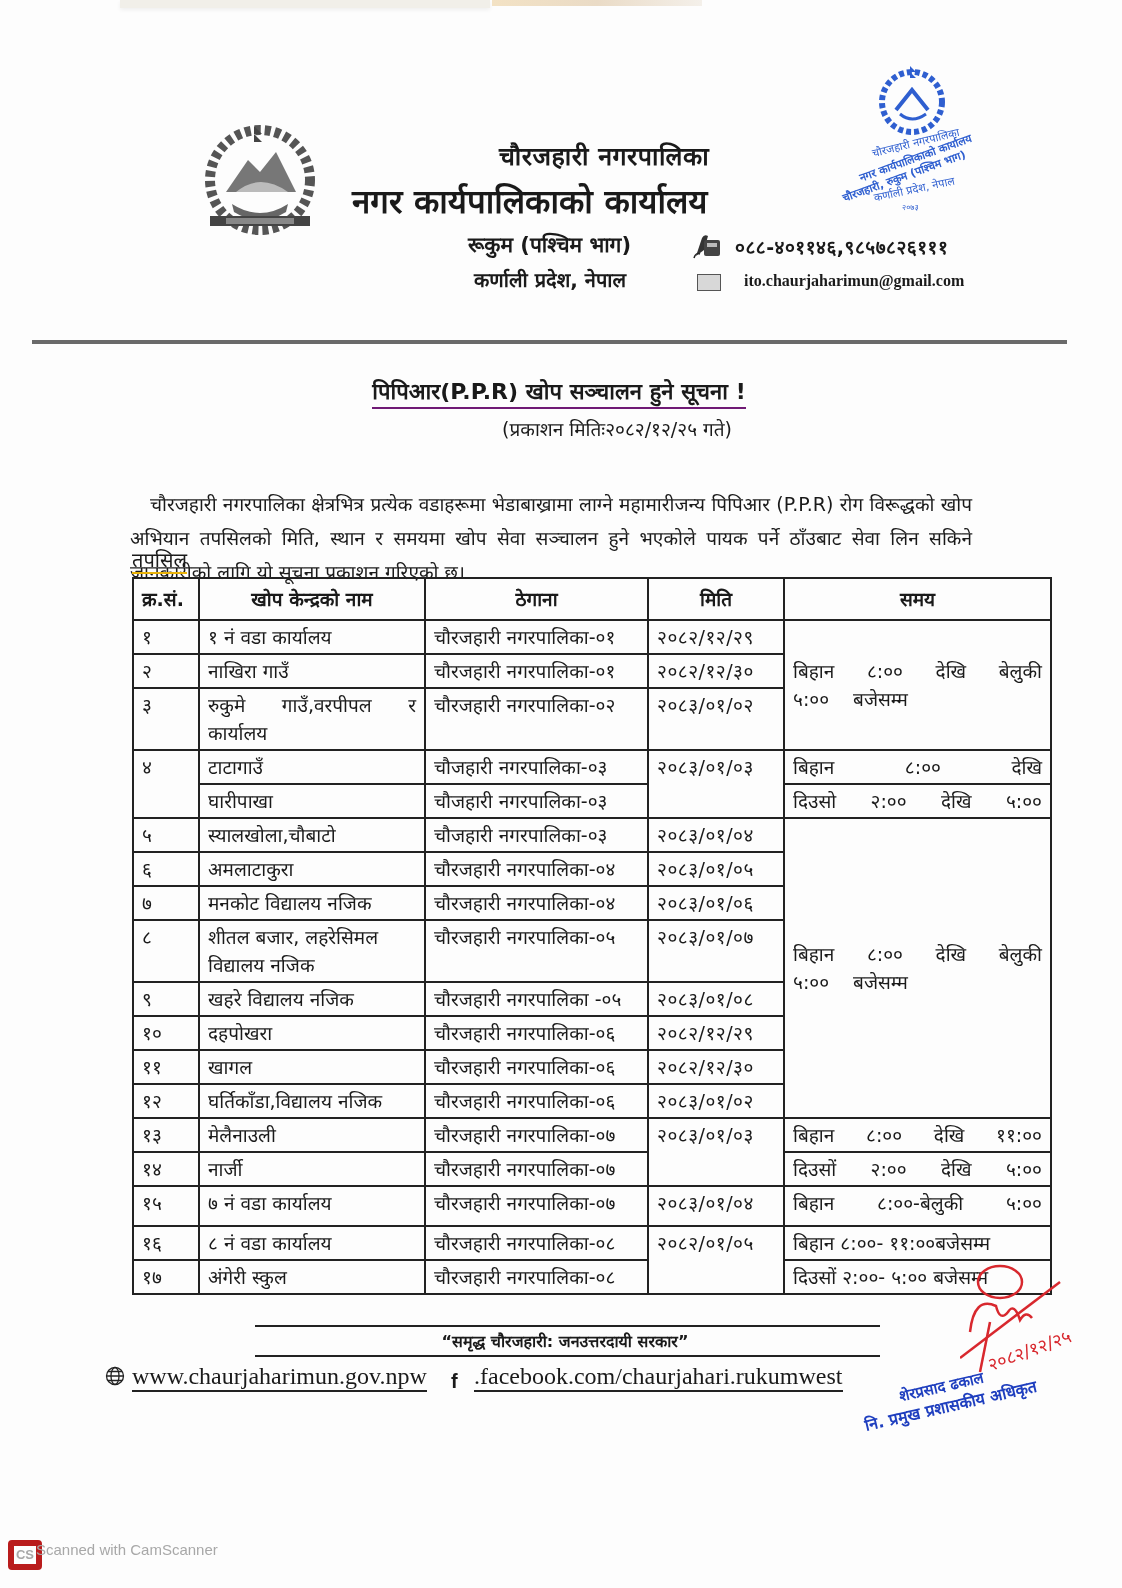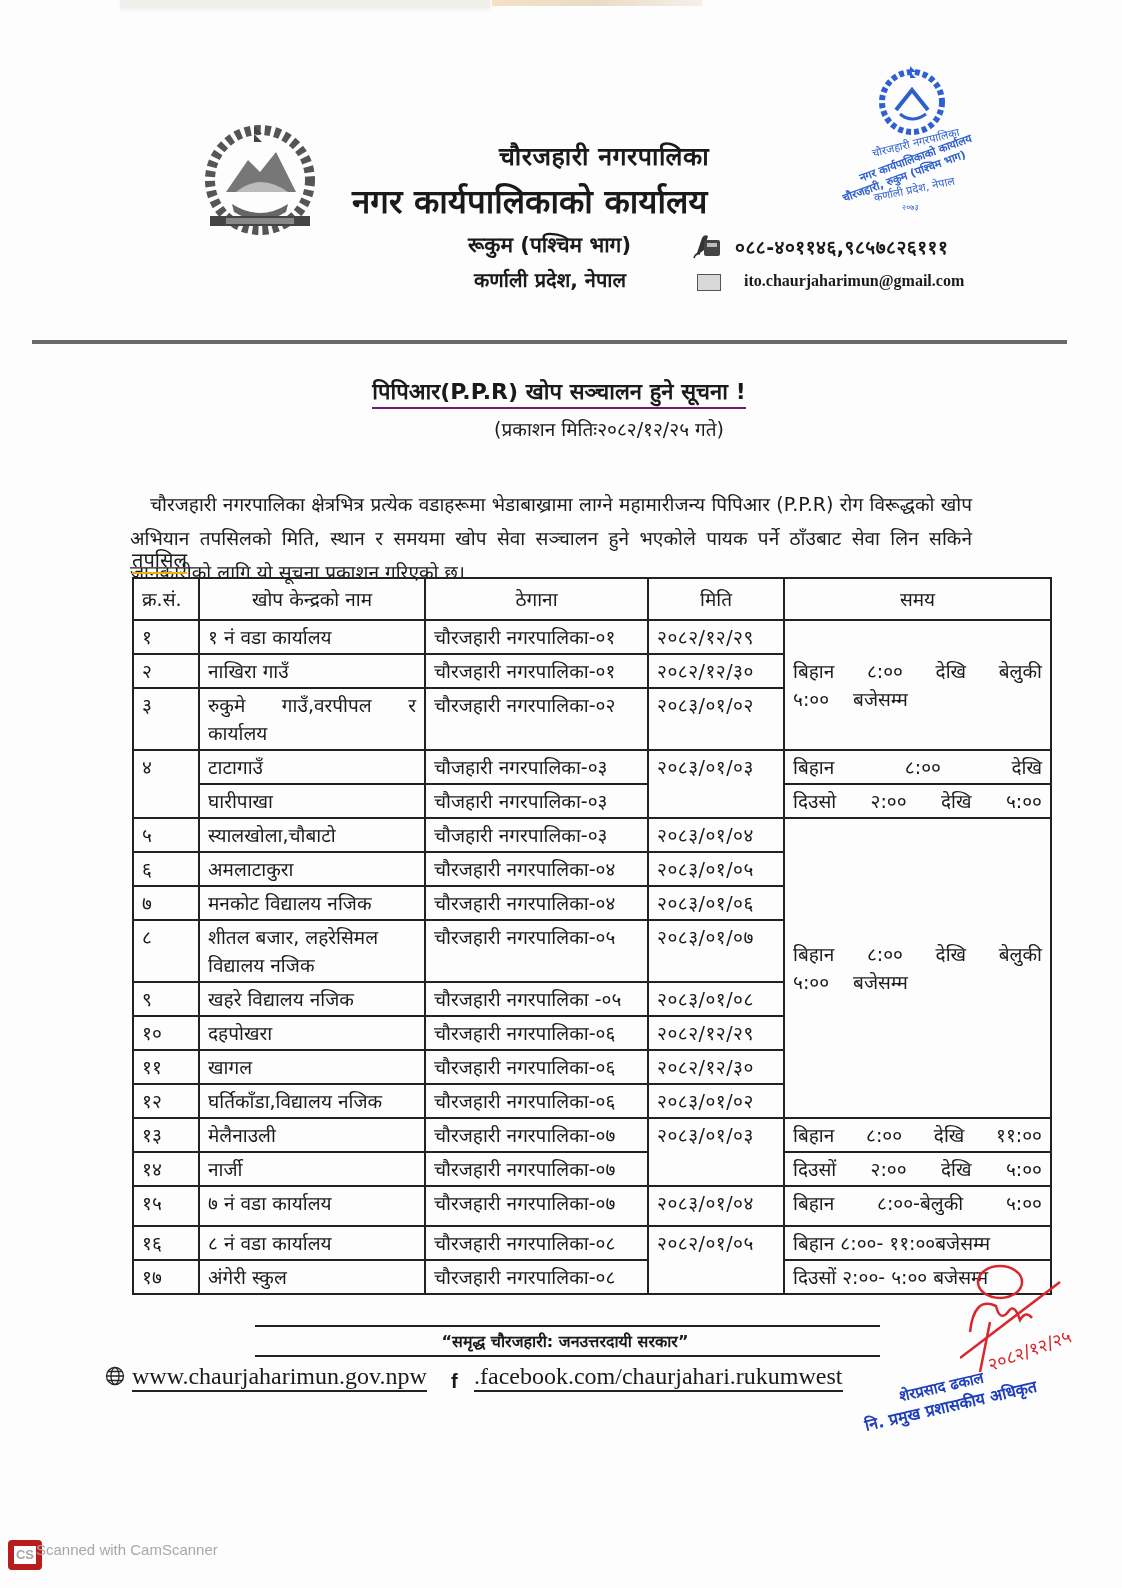--- a/index.html
+++ b/index.html
@@ -18,27 +18,27 @@
   .h-office { left: 352px; top: 178px; font-size: 33px; font-weight: bold; }
   .h-rukum { left: 468px; top: 230px; font-size: 21px; font-weight: bold; }
   .h-prov { left: 474px; top: 266px; font-size: 20px; font-weight: bold; }
   .phone-icon { left: 692px; top: 232px; width: 30px; height: 28px; }
   .phone-text { left: 735px; top: 234px; font-size: 19px; font-weight: bold; letter-spacing: 0.5px; }
   .mail-icon { left: 697px; top: 274px; width: 22px; height: 15px; border: 1.5px solid #555; background: #d8d8d8; }
   .mail-text { left: 738px; top: 272px; font-family: "Liberation Serif", serif; font-size: 16px; font-weight: bold; margin-left: 6px; }
   .divider { left: 32px; top: 340px; width: 1035px; height: 4px; background: #6a6a6a; }
   .title { left: 0; width: 1100px; top: 375px; text-align: center; font-size: 22px; font-weight: bold; }
   .title span { display: inline-block; border-bottom: 2px solid #701a75; padding-bottom: 2px; margin-left: 18px; }
-  .pubdate { left: 0; width: 1100px; top: 416px; text-align: right; padding-right: 0; font-size: 19px; }
+  .pubdate { left: 0; width: 1100px; top: 416px; text-align: right; padding-right: 0; font-size: 19px; padding-left: 8px; }
   .pubdate span { display: inline-block; margin-right: 376px; }
   .para { left: 130px; top: 447px; width: 842px; font-size: 19px; line-height: 34px; text-align: justify; text-indent: 20px; margin-top: 40px; }
   .tapasil { left: 132px; top: 548px; font-size: 20px; border-bottom: 2px solid #eab308; line-height: 24px; }
   table.sched { position: absolute; left: 132px; top: 577px; width: 920px; border-collapse: collapse; font-size: 19px; }
   table.sched td, table.sched th { border: 2px solid #222; padding: 2px 8px; vertical-align: top; line-height: 28px; }
-  table.sched th { font-weight: normal; text-align: center; height: 36px; vertical-align: middle; }
+  table.sched th { font-weight: bold; text-align: center; height: 36px; vertical-align: middle; }
   table.sched td.sn { width: 48px; }
   table.sched td.name { width: 208px; margin-top: 44px; }
   table.sched td.addr { width: 205px; }
   table.sched td.date { width: 118px; letter-spacing: 0.5px; }
   table.sched td.time { text-align: justify; text-align-last: justify; }
   table.sched td.time.mid { vertical-align: middle; }
   table.sched td.time.free { text-align-last: auto; }
   .slogan-line1 { left: 255px; top: 1325px; width: 625px; height: 2px; background: #222; }
   .slogan { left: 0; width: 1130px; top: 1330px; text-align: center; font-size: 16px; font-weight: bold; }
   .slogan-line2 { left: 255px; top: 1355px; width: 625px; height: 2px; background: #222; }

